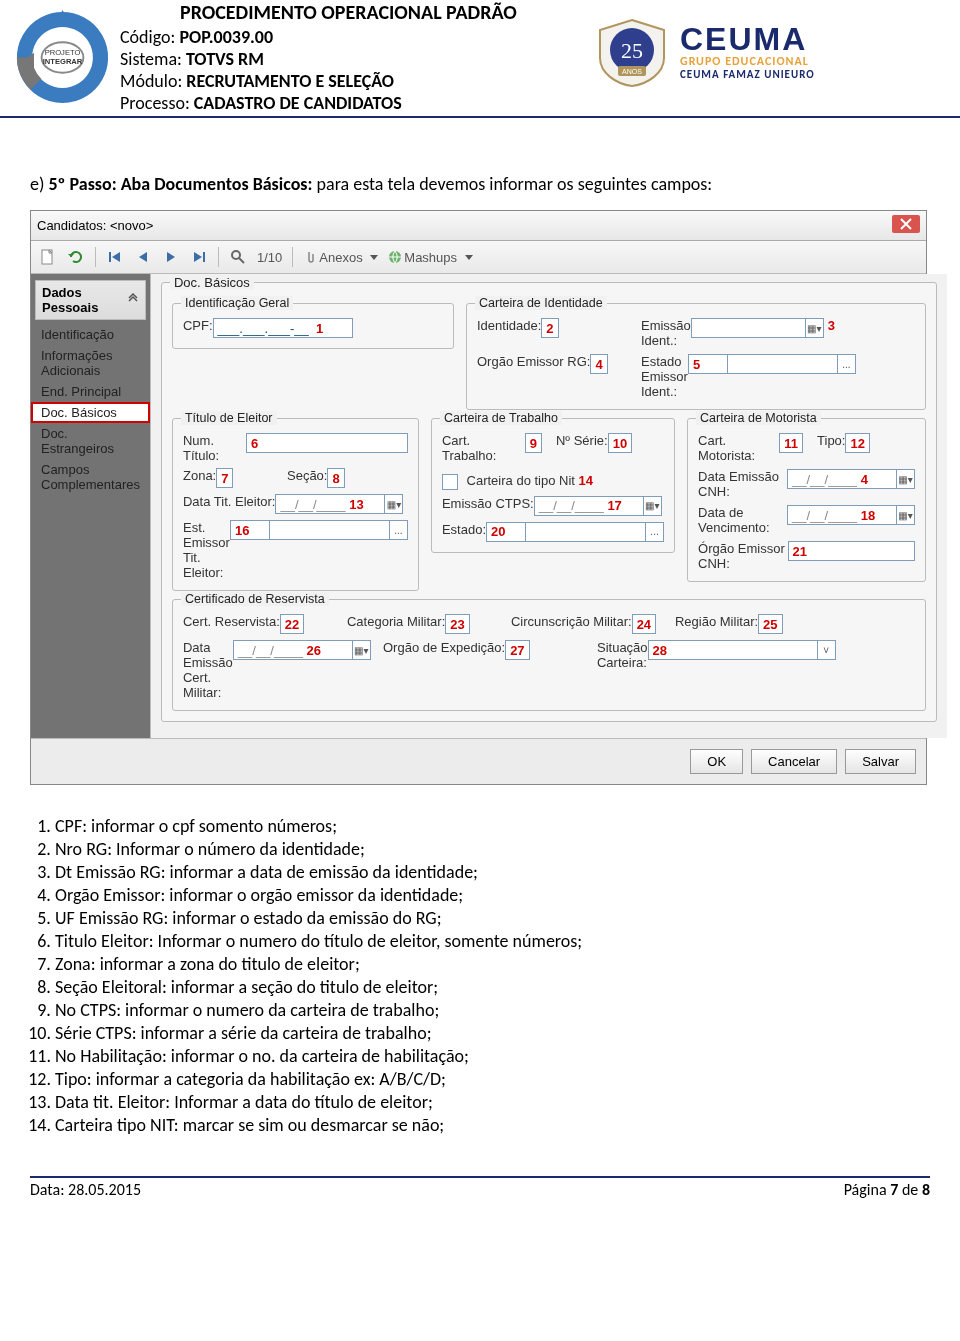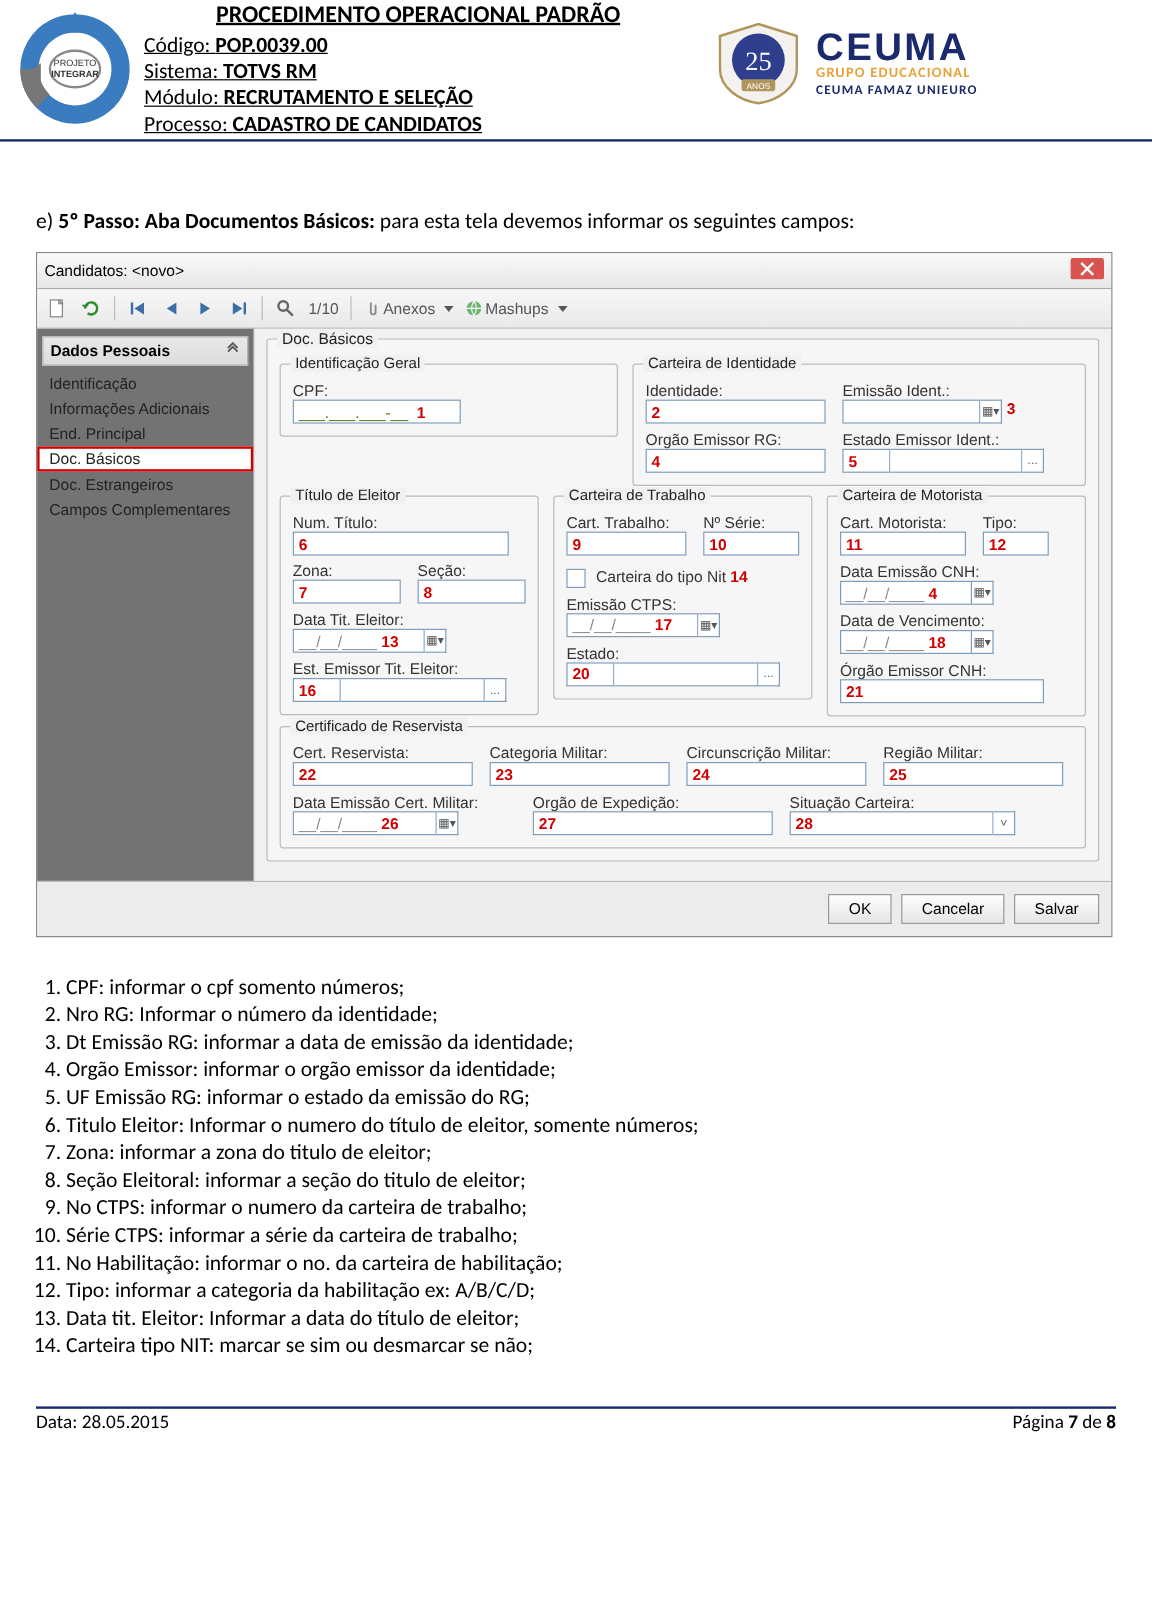--- a/index.html
+++ b/index.html
@@ -1,21 +1,21 @@
 <!DOCTYPE html>
 <html><head>
 <meta charset="utf-8">
 <style>
   body { margin:0; font-family: Calibri, Arial, sans-serif; color:#000; background:#fff; width:960px; }
   .sheet { width:960px; position:relative; }
   .header { padding:0; }
   .header-inner { display:flex; align-items:flex-start; }
   .logo-integrar { width:95px; height:95px; margin:10px 0 0 15px; display:flex; align-items:center; justify-content:center; }
   .logo-integrar svg { width:95px; height:95px; }
-  .doc-meta { margin-left:10px;text-decoration:underline; }
+  .doc-meta { margin-left:10px; }
   h1.pop-title { font-size:20px; font-weight:bold; margin:0 0 2px 0; padding-left:60px; }
   .meta-line { font-size:18px; margin:0; }
   .meta-line .lbl { font-weight:normal; }
   .meta-line .val { font-weight:bold; }
   .right-logos { margin-left:auto; display:flex; align-items:center; gap:8px; padding-right:20px; padding-top:18px; }
   .badge25 { width:80px; height:70px; }
   .ceuma { width:260px; }
   .ceuma-top { font-size:32px; font-weight:900; letter-spacing:2px; color:#1a2a6c; font-family: Arial Black, Arial, sans-serif; line-height:0.9; }
   .ceuma-mid { font-size:12px; font-weight:900; color:#e8a23a; letter-spacing:1px; }
   .ceuma-bot { font-size:11px; font-weight:900; color:#1a2a6c; letter-spacing:1px; }
@@ -36,21 +36,21 @@
   .app-body { display:flex; min-height:440px; }
   .sidebar { width:180px; background:#737373; border-right:1px solid #bbb; padding:6px 0; font-family:"Segoe UI",Tahoma,sans-serif; font-size:13px;}
   .side-hdr { background:linear-gradient(#e8e8e8,#dcdcdc); border:1px solid #bbb; margin:0 4px 4px 4px; padding:4px 6px; font-weight:bold; display:flex; align-items:center; }
   .side-hdr .chev { margin-left:auto; }
   .side-item { padding:3px 10px; color:#222; cursor:default; }
   .side-item.highlight { background:#fff; border:2px solid #d10000; padding:1px 8px; }
   .form-pane { flex:1; background:#f1f1f1; padding:8px 10px; font-family:"Segoe UI",Tahoma,sans-serif; font-size:13px; color:#222; }
   .grp { border:1px solid #bbb; background:#f6f6f6; position:relative; margin-bottom:8px; padding:20px 10px 10px 10px; border-radius:3px; }
   .grp-title { position:absolute; top:-1px; left:8px; background:#f1f1f1; padding:0 4px; font-size:13px; transform:translateY(-50%); }
   .row { display:flex; gap:14px; flex-wrap:wrap; }
-  .col { display:flex; flex-direction:column; }
+  .col { display:flex; flex-direction:row; }
   .lblf { font-size:13px; color:#333; }
   .in { background:#fff; border:1px solid #7f9db9; height:20px; padding:0 4px; font-size:13px; box-sizing:border-box; display:flex; align-items:center; }
   .redn { color:#d10000; font-weight:bold; }
   .dateicon, .dropicon, .findicon { width:18px; height:20px; border:1px solid #7f9db9; border-left:0; background:#fff; display:flex; align-items:center; justify-content:center; font-size:10px; color:#555; box-sizing:border-box; }
   .inline { display:flex; }
   .chk { width:14px; height:14px; border:1px solid #7f9db9; background:#fff; display:inline-block; vertical-align:middle; margin-right:5px; }
   .form-cols { display:flex; gap:12px; align-items:flex-start; }
   .buttons-bar { display:flex; justify-content:flex-end; gap:8px; padding:10px; border-top:1px solid #bbb; background:#ececec; }
   .btn { background:linear-gradient(#fefefe,#e5e5e5); border:1px solid #999; padding:4px 16px; font-family:"Segoe UI",Tahoma,sans-serif; font-size:13px; }
   .grp.sub { padding-top:14px; margin:0; }
@@ -206,21 +206,21 @@
         <div class="form-pane">
           <div class="grp">
             <div class="grp-title">Doc. Básicos</div>
 
             <div class="form-cols">
               <div class="grp sub" style="flex:0 0 260px;">
                 <div class="grp-title">Identificação Geral</div>
                 <div class="col">
                   <span class="lblf">CPF:</span>
                   <div class="inline">
-                    <div class="in" style="width:140px;"><span style="color:#4d7c0f">___.___.___-__</span>&nbsp;&nbsp;<span class="redn">1</span></div>
+                    <div class="in" style="width:140px;"><span style="color:#0c4a6e">___.___.___-__</span>&nbsp;&nbsp;<span class="redn">1</span></div>
                   </div>
                 </div>
               </div>
               <div class="grp sub" style="flex:1;">
                 <div class="grp-title">Carteira de Identidade</div>
                 <div class="row">
                   <div class="col" style="width:150px;">
                     <span class="lblf">Identidade:</span>
                     <div class="in">
                         <span class="redn">2</span>

